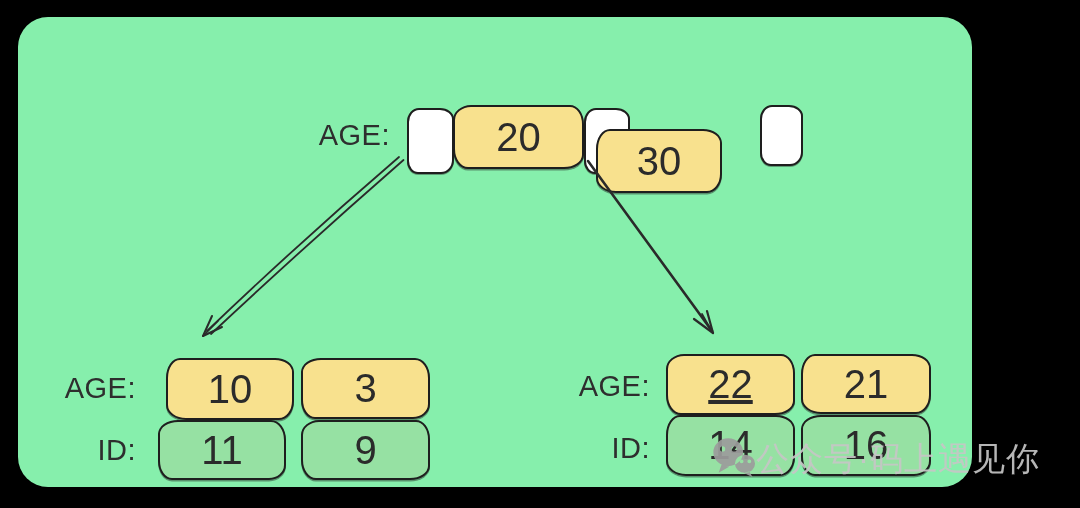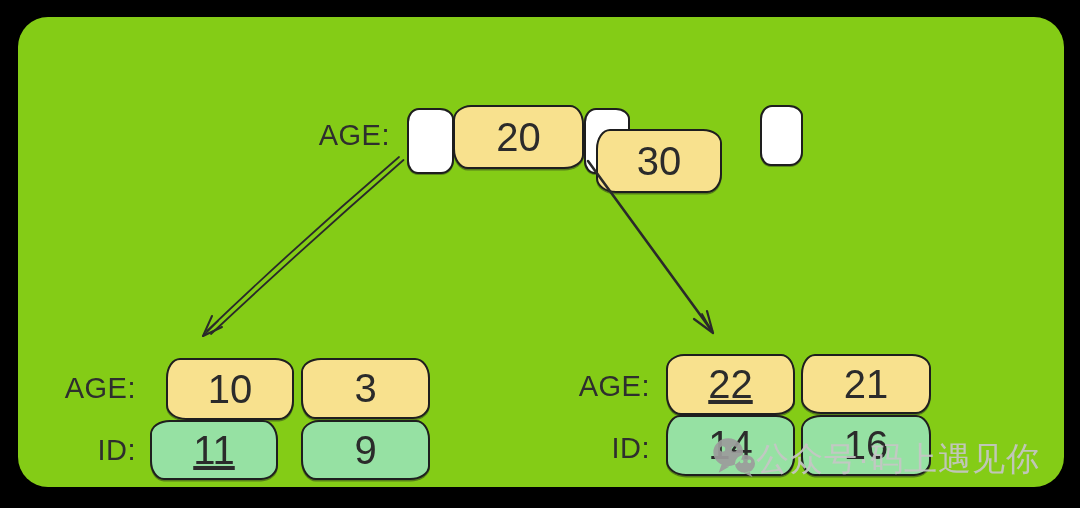--- a/index.html
+++ b/index.html
@@ -1,22 +1,22 @@
 <!DOCTYPE html>
 <html><head>
 <meta charset="utf-8">
 <style>
   html,body{margin:0;padding:0;background:#000;}
   .stage{
     position:relative;width:1080px;height:508px;background:#000;
     overflow:hidden;font-family:"Liberation Sans",sans-serif;
   }
   .panel{
-    position:absolute;left:18px;top:17px;width:1046px;height:470px;
-    background:#84cc16;border-radius:30px;
+    position:absolute;left:18px;top:17px;width:944px;height:470px;
+    background:#86efac;border-radius:30px;padding-left:10px;
   }
   .lbl{
     position:absolute;color:#2e2e2e;font-size:29px;line-height:1;
     text-align:right;letter-spacing:.5px;
   }
   .cell{
     position:absolute;box-sizing:border-box;border:2.6px solid #1e1e1e;
     display:flex;align-items:center;justify-content:center;
     font-size:40px;color:#2b2b2b;background:#fff;
     box-shadow:0 1.5px 0 rgba(30,30,30,.45);
@@ -47,21 +47,21 @@
     <div class="cell ptr" style="left:389px;top:91px;width:47px;height:66px;"></div>
     <div class="cell key r1" style="left:435px;top:88px;width:131px;height:64px;">20</div>
     <div class="cell ptr" style="left:566px;top:91px;width:46px;height:66px;"></div>
     <div class="cell key r2" style="left:578px;top:84px;width:126px;height:64px;margin-top:28px;">30</div>
     <div class="cell ptr" style="left:742px;top:88px;width:43px;height:61px;"></div>
 
     <div class="lbl" style="left:20px;top:357px;width:98px;">AGE:</div>
     <div class="cell key r2" style="left:148px;top:341px;width:128px;height:62px;">10</div>
     <div class="cell key r3" style="left:283px;top:341px;width:129px;height:61px;">3</div>
     <div class="lbl" style="left:20px;top:419px;width:98px;">ID:</div>
-    <div class="cell idc r3" style="left:132px;top:403px;width:128px;height:60px;text-decoration:underline;">11</div>
+    <div class="cell idc r3" style="left:140px;top:403px;width:128px;height:60px;">11</div>
     <div class="cell idc r1" style="left:283px;top:403px;width:129px;height:60px;">9</div>
 
     <div class="lbl" style="left:535px;top:355px;width:97px;">AGE:</div>
     <div class="cell key r1" style="left:648px;top:337px;width:129px;height:61px;text-decoration:underline;">22</div>
     <div class="cell key r2" style="left:783px;top:337px;width:130px;height:60px;">21</div>
     <div class="lbl" style="left:535px;top:417px;width:97px;">ID:</div>
     <div class="cell idc r2" style="left:648px;top:398px;width:129px;height:61px;">14</div>
     <div class="cell idc r3" style="left:783px;top:398px;width:130px;height:61px;">16</div>
 
   </div>

